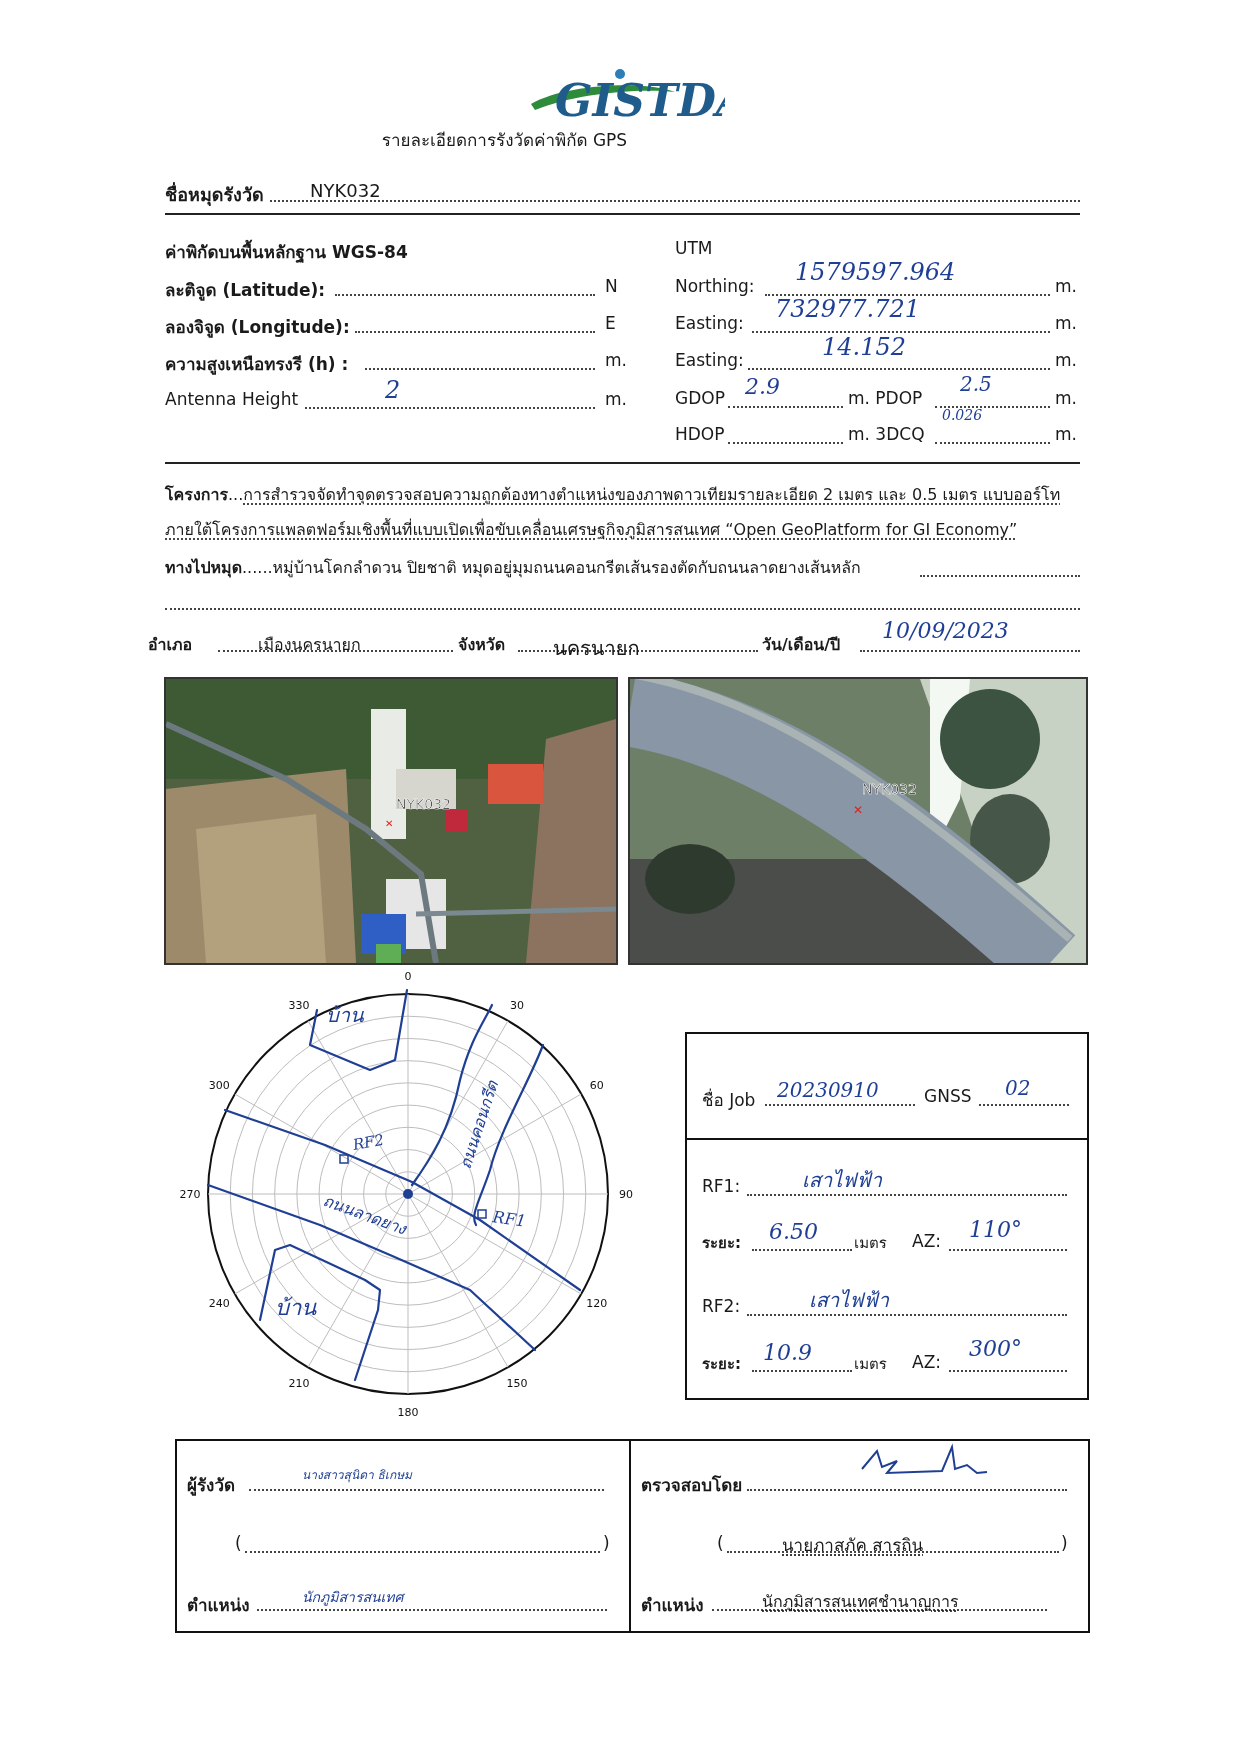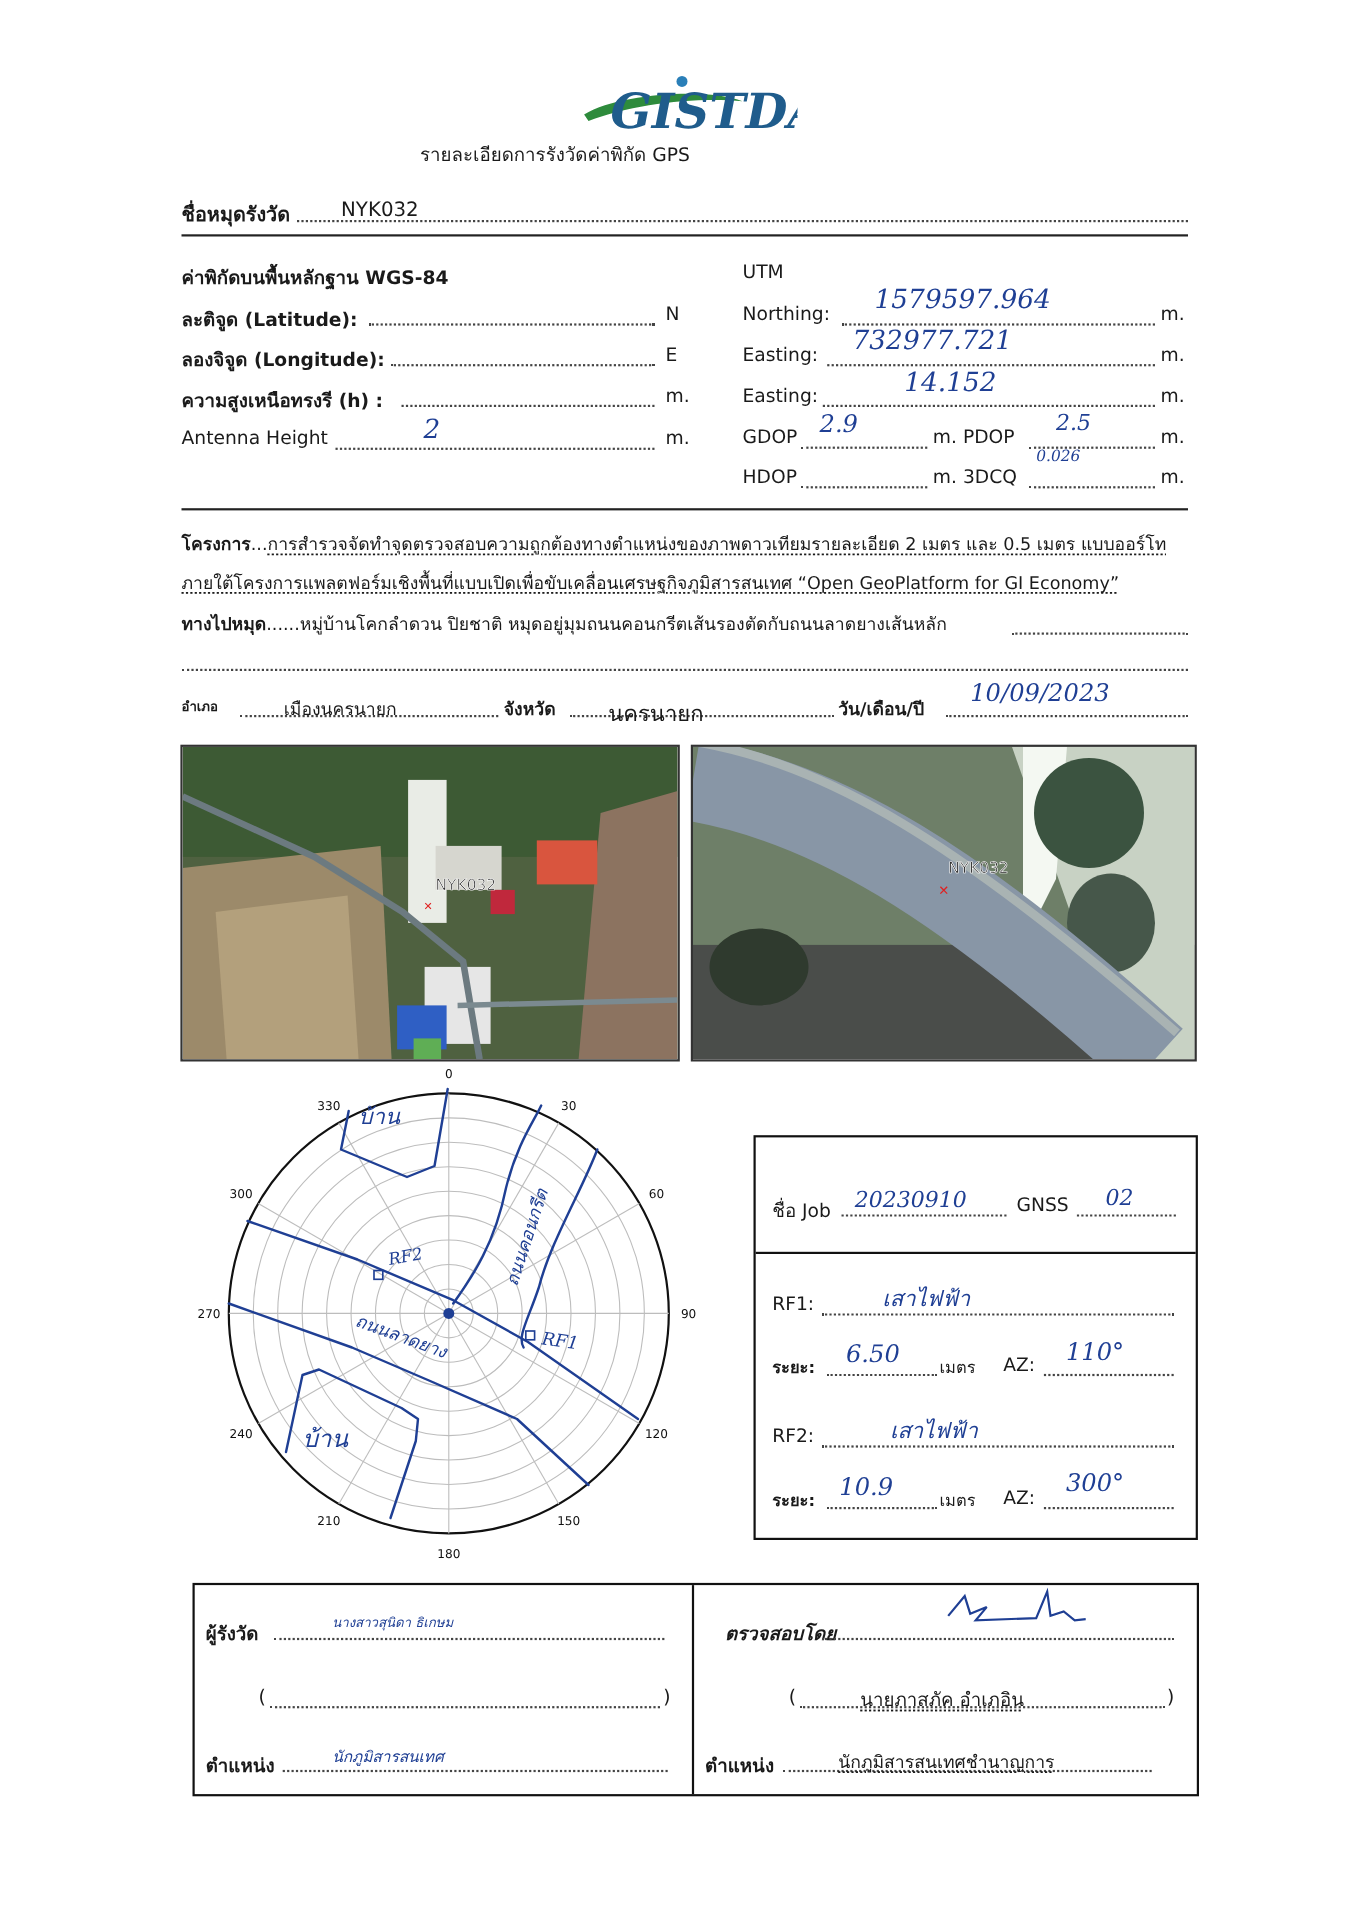--- a/index.html
+++ b/index.html
@@ -90,21 +90,21 @@
   <span class="b">โครงการ</span><span>...</span><span class="uline">การสำรวจจัดทำจุดตรวจสอบความถูกต้องทางตำแหน่งของภาพดาวเทียมรายละเอียด 2 เมตร และ 0.5 เมตร แบบออร์โท</span>
 </div>
 <div class="abs lbl uline" style="left:165px; top:517px; font-size:16px;">ภายใต้โครงการแพลตฟอร์มเชิงพื้นที่แบบเปิดเพื่อขับเคลื่อนเศรษฐกิจภูมิสารสนเทศ “Open GeoPlatform for GI Economy”</div>
 
 <div class="abs lbl" style="left:165px; top:555px; font-size:16px;">
   <span class="b">ทางไปหมุด</span><span>......</span><span>หมู่บ้านโคกลำดวน ปิยชาติ หมุดอยู่มุมถนนคอนกรีตเส้นรองตัดกับถนนลาดยางเส้นหลัก</span>
 </div>
 <div class="dots" style="left:920px; width:160px; top:575px;"></div>
 <div class="dots" style="left:165px; width:915px; top:608px;"></div>
 
-<div class="abs lbl" style="left:165px; top:632px; font-size:12px; font-weight:bold;">อำเภอ</div>
+<div class="abs lbl" style="left:148px; top:632px; font-size:16px; font-weight:bold;">อำเภอ</div>
 <div class="dots" style="left:218px; width:235px; top:650px;"></div>
 <div class="abs lbl" style="left:258px; top:632px; font-size:16px;">เมืองนครนายก</div>
 <div class="abs lbl b" style="left:458px; top:632px; font-size:16px;">จังหวัด</div>
 <div class="dots" style="left:518px; width:240px; top:650px;"></div>
 <div class="abs lbl" style="left:553px; top:632px; font-size:20px;">นครนายก</div>
 <div class="abs lbl b" style="left:762px; top:632px; font-size:16px;">วัน/เดือน/ปี</div>
 <div class="dots" style="left:860px; width:220px; top:650px;"></div>
 <div class="abs hw" style="left:882px; top:618px; font-size:22px;">10/09/2023</div>
 
 <div class="sat" style="left:164px; top:677px; width:450px; height:284px;">
@@ -248,27 +248,27 @@
 
   <div class="abs lbl" style="left:58px; top:92px;">(</div>
   <div class="dots" style="left:68px; width:355px; top:110px;"></div>
   <div class="abs lbl" style="left:120px; top:92px;"></div>
   <div class="abs lbl" style="left:426px; top:92px;">)</div>
 
   <div class="abs lbl b" style="left:10px; top:150px;">ตำแหน่ง</div>
   <div class="dots" style="left:80px; width:350px; top:168px;"></div>
   <div class="abs hw" style="left:125px; top:145px; font-size:14px;">นักภูมิสารสนเทศ</div>
 
-  <div class="abs lbl b" style="left:482px; top:30px;font-style:italic;">ตรวจสอบโดย</div>
+  <div class="abs lbl b" style="left:464px; top:30px;">ตรวจสอบโดย</div>
   <div class="dots" style="left:570px; width:320px; top:48px;"></div>
   <svg class="abs" style="left:680px; top:2px;" width="140" height="36" viewBox="0 0 140 36">
     <path d="M5 26 L 20 8 L 25 24 L 40 18 L 30 30 L 85 28 L 95 4 L 98 26 L 110 22 L 120 30 L 130 29" stroke="#1f3f94" stroke-width="2" fill="none"></path>
   </svg>
 
   <div class="abs lbl" style="left:540px; top:92px;">(</div>
   <div class="dots" style="left:550px; width:332px; top:110px;"></div>
-  <div class="abs lbl uline" style="left:605px; top:90px;">นายภาสภัค อำเภอิน</div>
+  <div class="abs lbl uline" style="left:605px; top:90px;">นายภาสภัค สารถิน</div>
   <div class="abs lbl" style="left:884px; top:92px;">)</div>
 
   <div class="abs lbl b" style="left:464px; top:150px;">ตำแหน่ง</div>
   <div class="dots" style="left:535px; width:335px; top:168px;"></div>
   <div class="abs lbl uline" style="left:585px; top:148px; font-size:16px;">นักภูมิสารสนเทศชำนาญการ</div>
 </div>
 
 </body></html>

